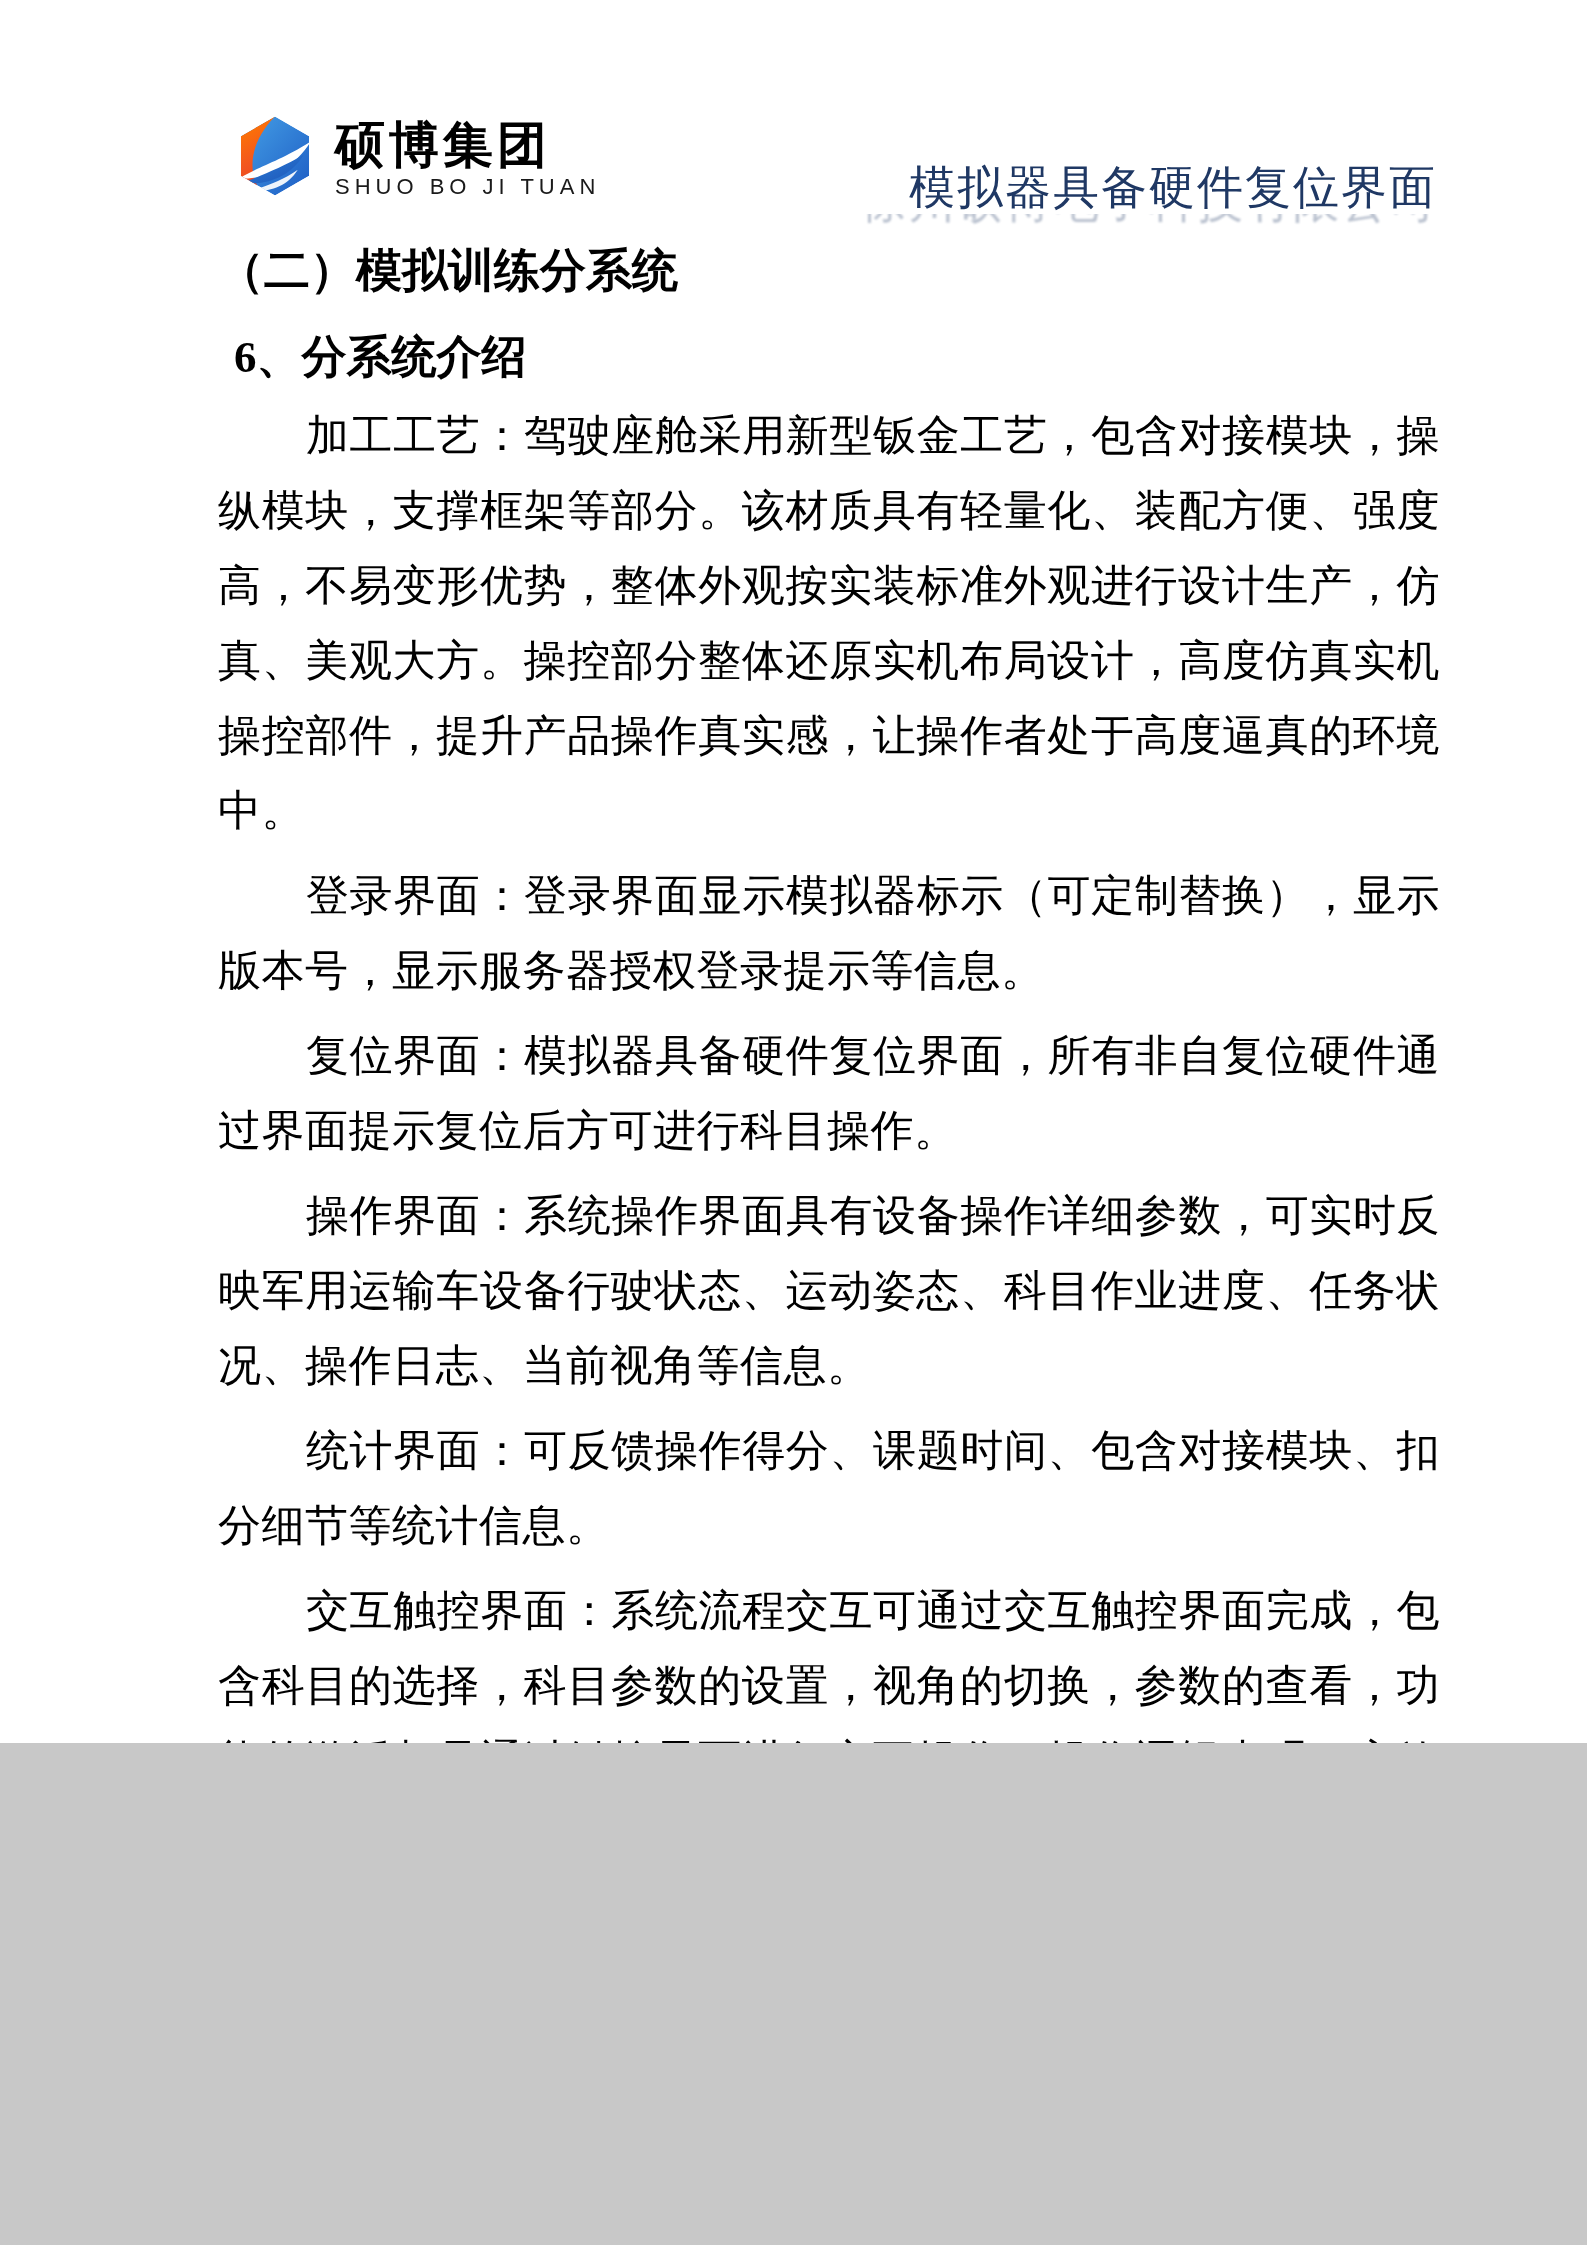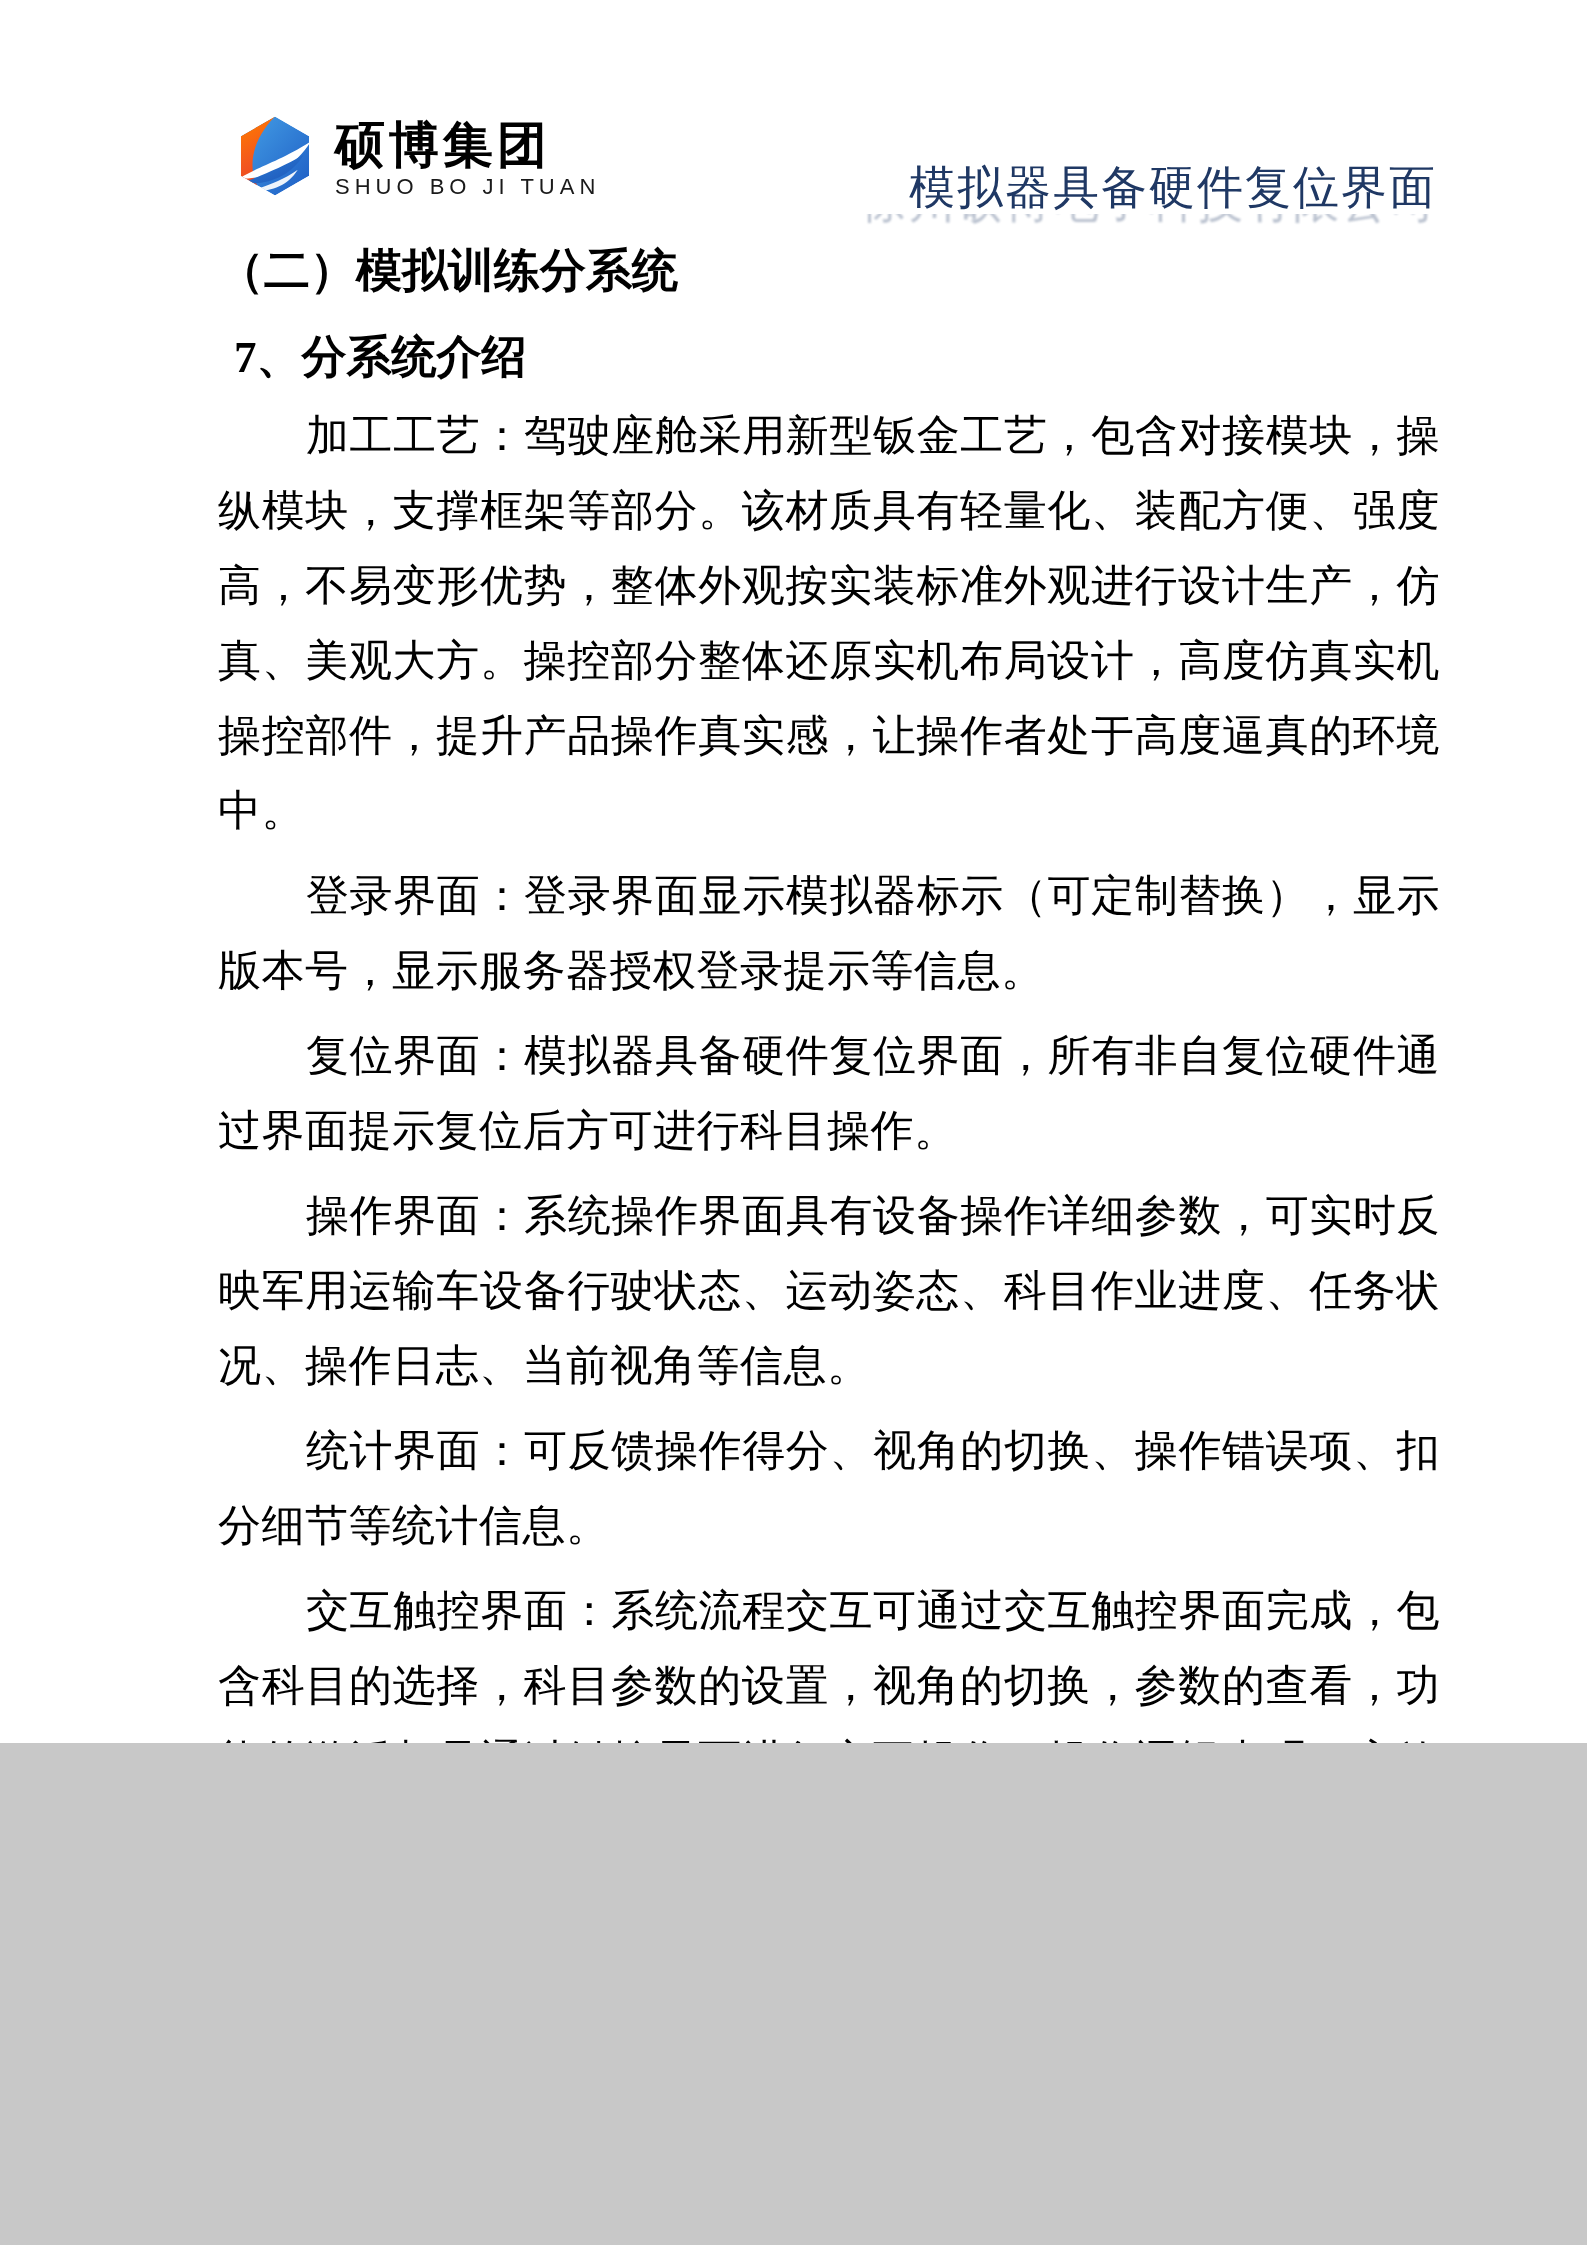--- a/index.html
+++ b/index.html
@@ -104,24 +104,24 @@
     </div>
   </div>
 
   <div class="company-name">模拟器具备硬件复位界面</div>
   <div class="company-ghost">
     <span>徐州硕博电子科技有限公司</span>
   </div>
 
   <div class="content">
     <h1 class="section-heading">（二）模拟训练分系统</h1>
-    <h2 class="subsection-heading">7、分系统介绍</h2>
+    <h2 class="subsection-heading">6、分系统介绍</h2>
     <p>加工工艺：驾驶座舱采用新型钣金工艺，包含对接模块，操纵模块，支撑框架等部分。该材质具有轻量化、装配方便、强度高，不易变形优势，整体外观按实装标准外观进行设计生产，仿真、美观大方。操控部分整体还原实机布局设计，高度仿真实机操控部件，提升产品操作真实感，让操作者处于高度逼真的环境中。</p>
     <p>登录界面：登录界面显示模拟器标示（可定制替换），显示版本号，显示服务器授权登录提示等信息。</p>
     <p>复位界面：模拟器具备硬件复位界面，所有非自复位硬件通过界面提示复位后方可进行科目操作。</p>
     <p>操作界面：系统操作界面具有设备操作详细参数，可实时反映军用运输车设备行驶状态、运动姿态、科目作业进度、任务状况、操作日志、当前视角等信息。</p>
-    <p>统计界面：可反馈操作得分、视角的切换、操作错误项、扣分细节等统计信息。</p>
+    <p>统计界面：可反馈操作得分、课题时间、包含对接模块、扣分细节等统计信息。</p>
     <p>交互触控界面：系统流程交互可通过交互触控界面完成，包含科目的选择，科目参数的设置，视角的切换，参数的查看，功能的激活都是通过触控界面进行交互操作，操作逻辑直观，高效且响应及时。</p>
   </div>
 
   <div class="page-number">4</div>
 
 </div>
 
 </body></html>

